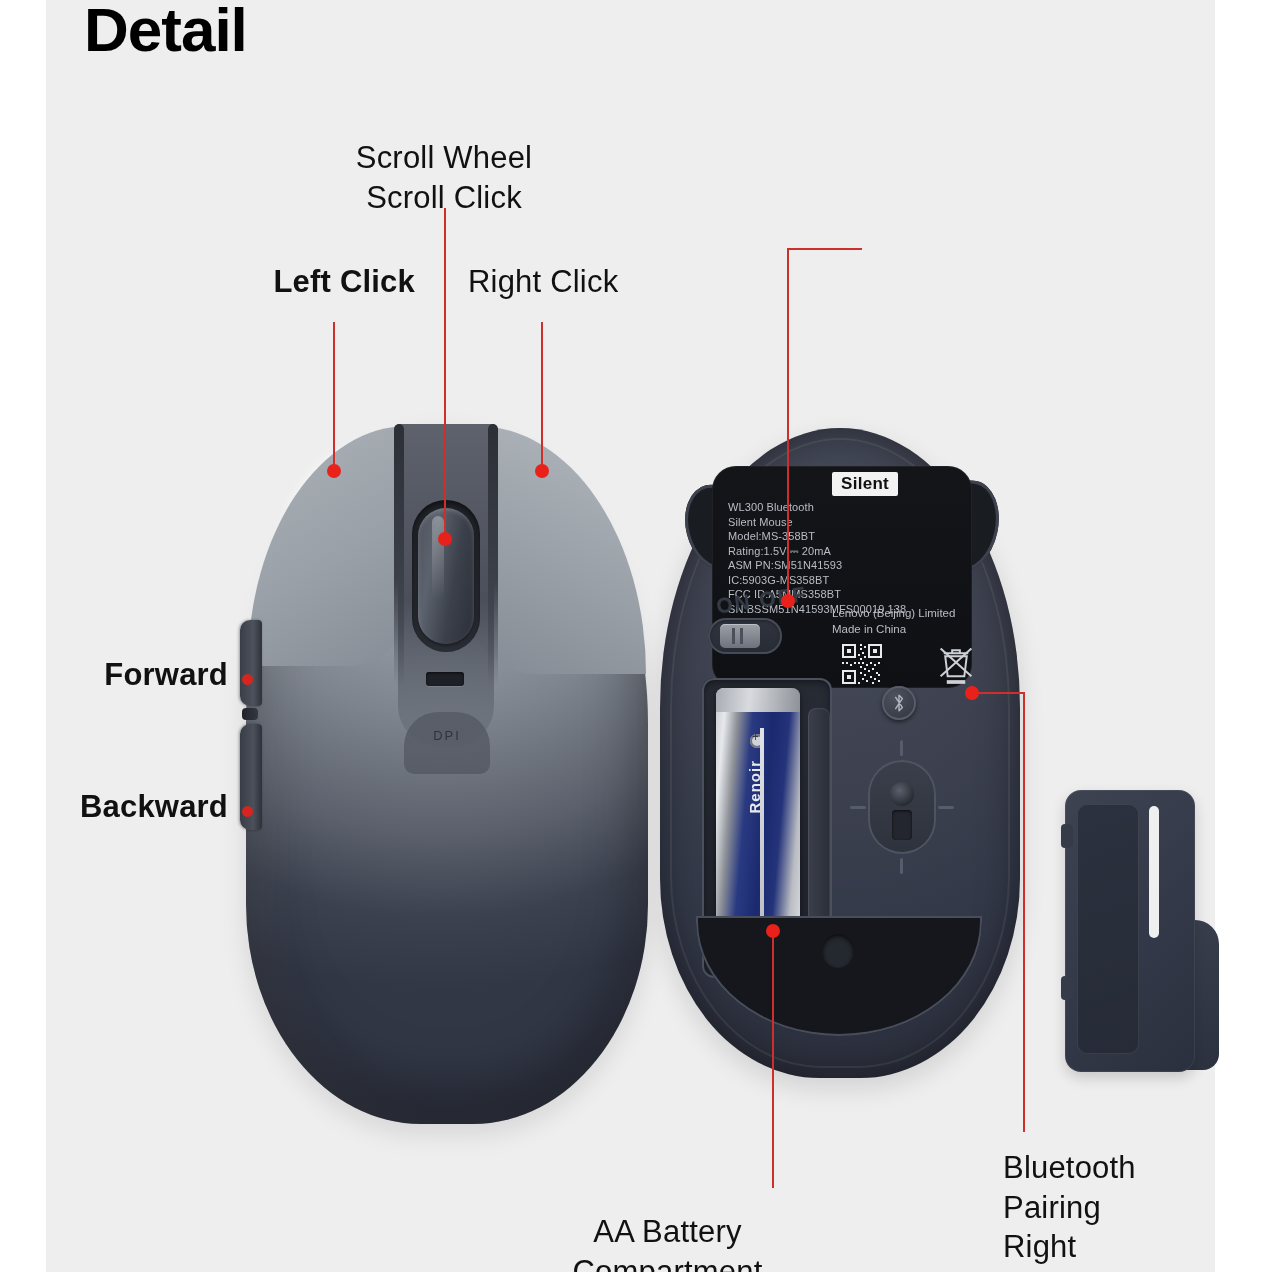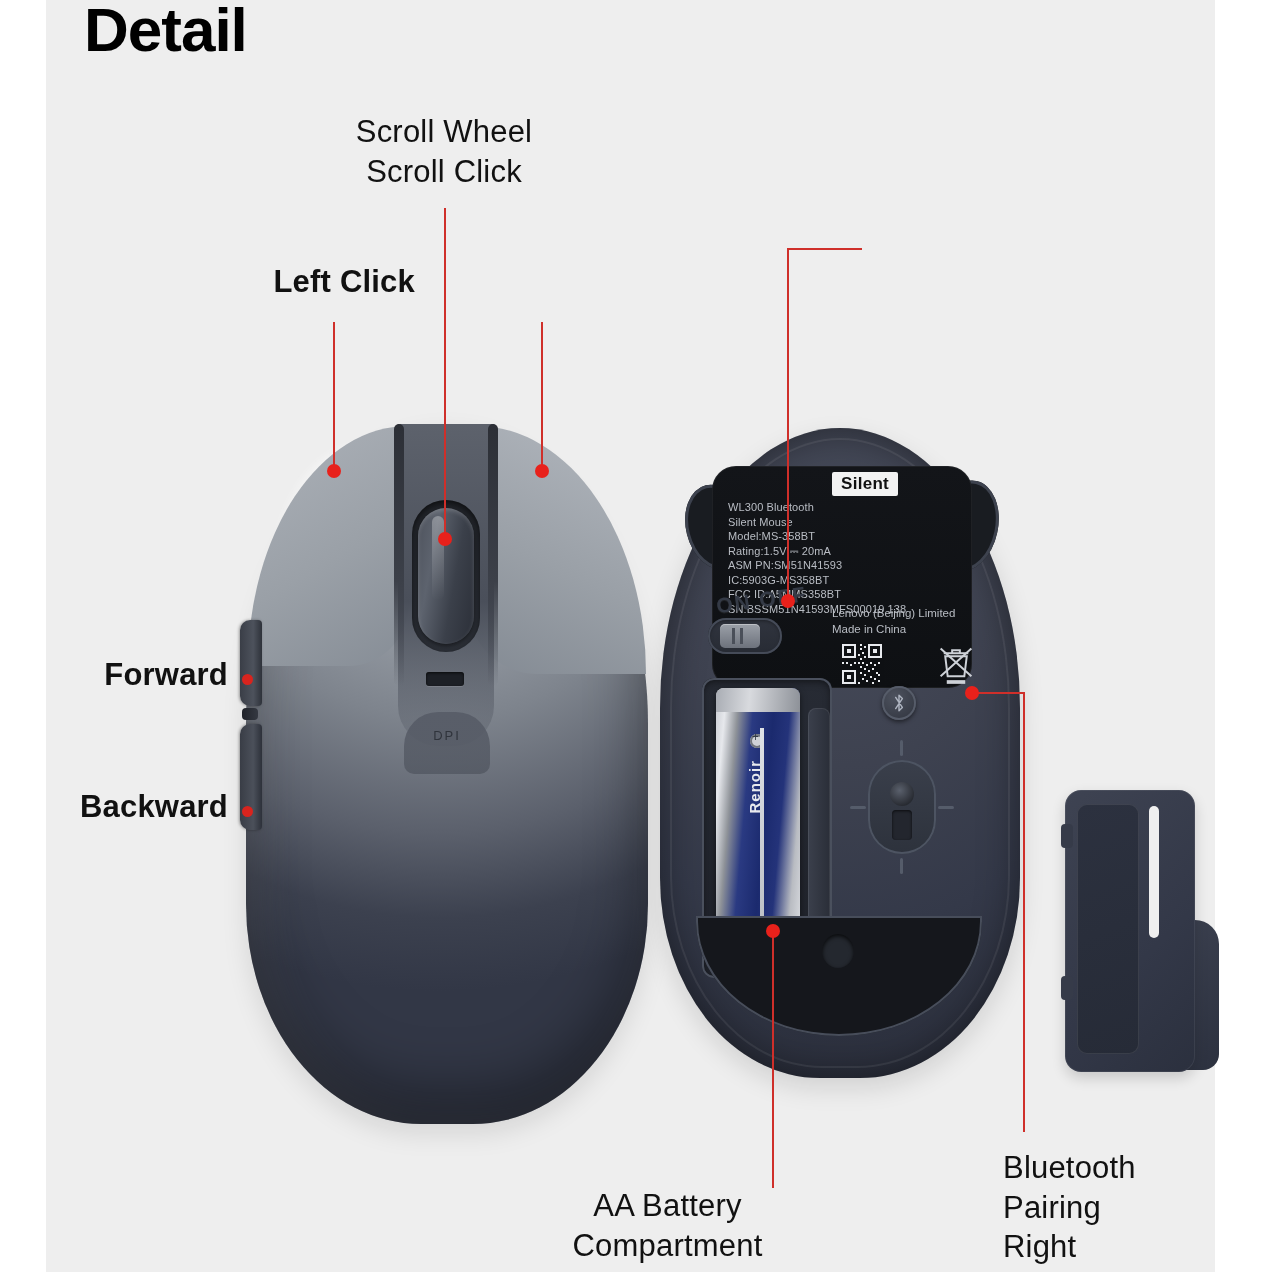--- a/index.html
+++ b/index.html
@@ -2,21 +2,21 @@
 <html><head>
 <meta charset="utf-8">
 <title>Detail</title>
 <style>
   html,body{margin:0;padding:0;background:#ffffff;}
   body{width:1272px;height:1272px;font-family:"Liberation Sans",sans-serif;overflow:hidden;}
   .stage{position:relative;width:1272px;height:1272px;background:#ffffff;}
   .panel{position:absolute;left:46px;top:0;width:1169px;height:1272px;background:#eeeeee;}
   .title{position:absolute;left:84px;top:-4px;font-size:62px;font-weight:bold;letter-spacing:-1px;color:#000;line-height:1.1;}
   .lbl{position:absolute;color:#111;font-size:31px;line-height:1.28;font-weight:400;letter-spacing:.2px;white-space:pre-line;}
-  .lbl.c{text-align:center;}
+  .lbl.c{text-align:center;margin-top:26px;}
   .lbl.r{text-align:right;font-weight:bold;}
   .lead{position:absolute;background:#cf2f2a;}
   .lead.v{width:2px;}
   .lead.h{height:2px;}
   .dot{position:absolute;width:14px;height:14px;border-radius:50%;background:#e8211b;}
   .dot.sm{width:11px;height:11px;background:#d8241e;}
 
   
   .mouse-top{position:absolute;left:246px;top:424px;width:402px;height:700px;}
   .mt-body{position:absolute;inset:0;
@@ -325,20 +325,21 @@
   <div class="lead v" style="left:772px;top:930px;height:258px;"></div>
   <div class="dot" style="left:766px;top:924px;"></div>
 
   <div class="lead h" style="left:977px;top:692px;width:48px;"></div>
   <div class="lead v" style="left:1023px;top:692px;height:440px;"></div>
   <div class="dot" style="left:965px;top:686px;"></div>
 
   <div class="lbl c" style="left:294px;top:112px;width:300px;">Scroll Wheel
 Scroll Click</div>
   <div class="lbl r" style="left:130px;top:262px;width:285px;">Left Click</div>
+  <div class="lbl" style="left:468px;top:262px;width:260px;">Right Click</div>
   <div class="lbl r" style="left:-20px;top:655px;width:248px;">Forward</div>
   <div class="lbl r" style="left:-20px;top:787px;width:248px;">Backward</div>
   <div class="lbl c" style="left:520px;top:1186px;width:295px;">AA Battery
 Compartment</div>
   <div class="lbl" style="left:1003px;top:1148px;width:250px;">Bluetooth
 Pairing
 Right</div>
 </div>
 
 </body></html>

